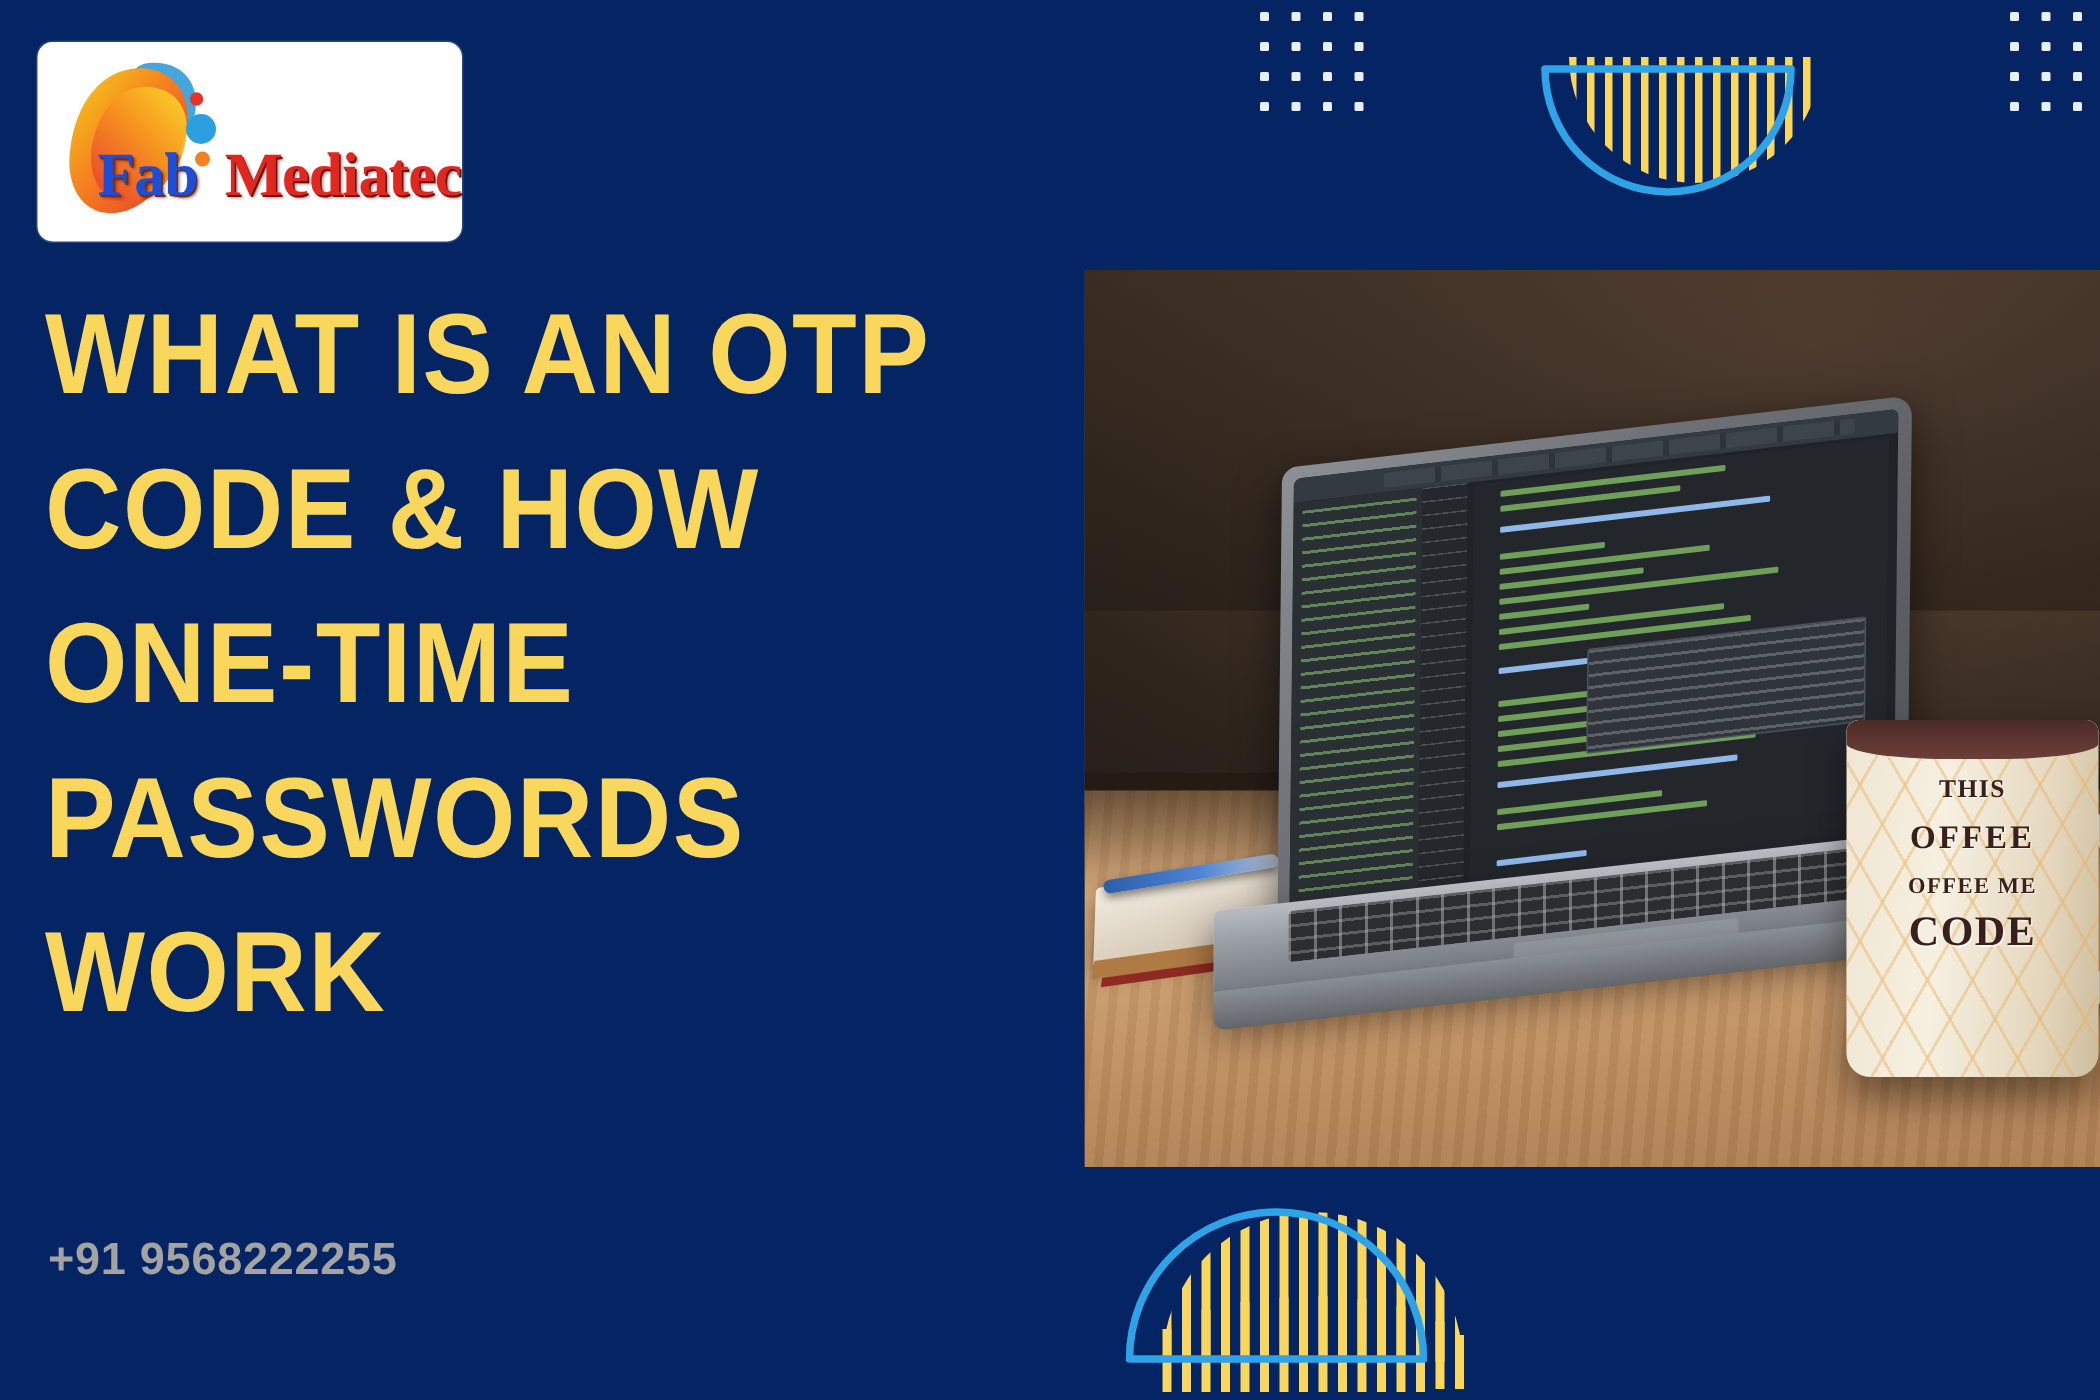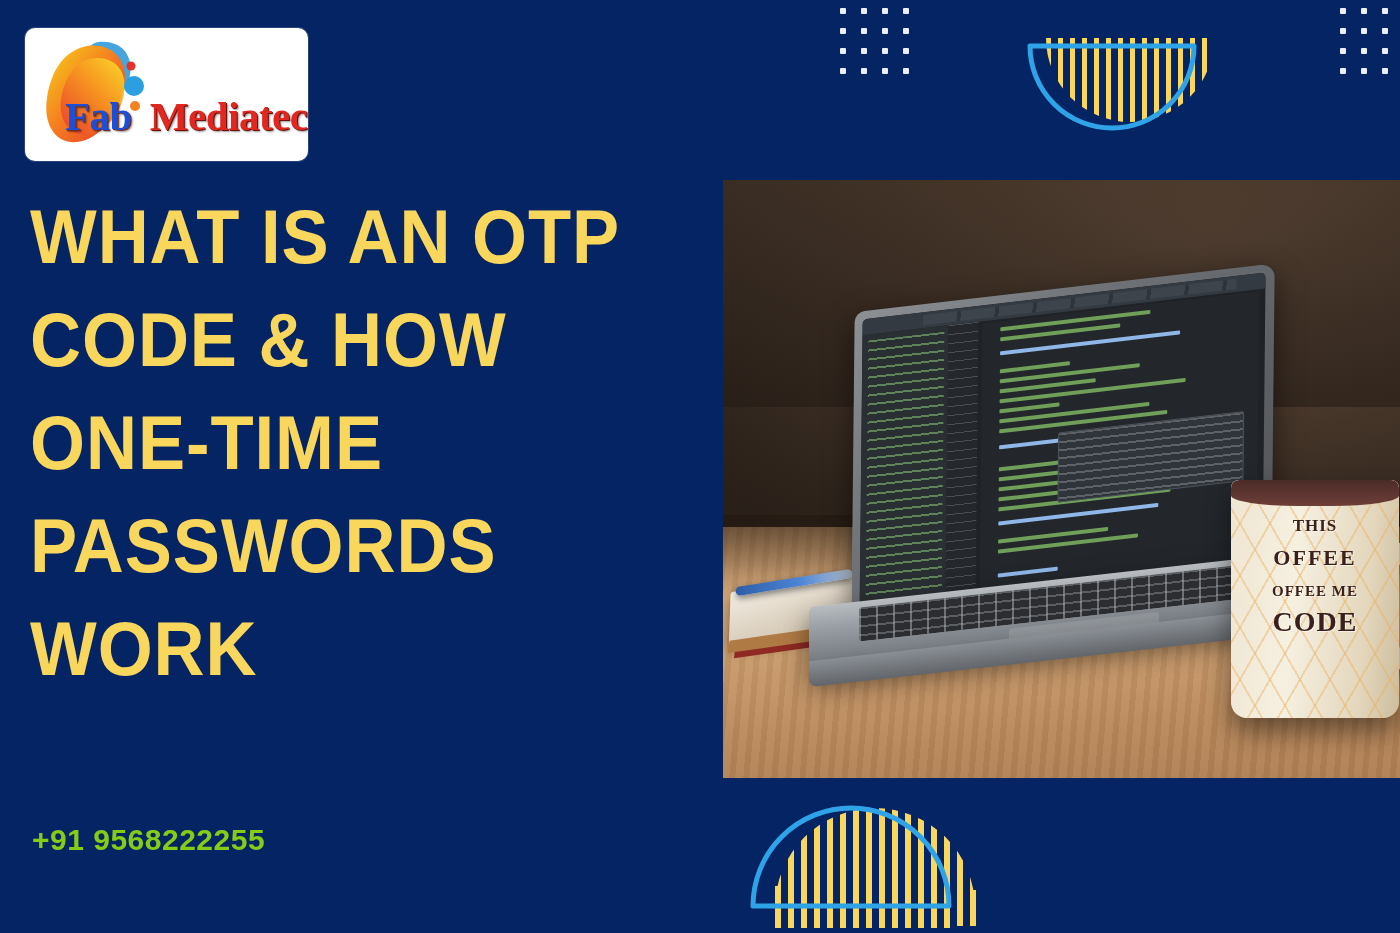--- a/index.html
+++ b/index.html
@@ -40,21 +40,21 @@
     line-height:103px;
     letter-spacing:1px;
     text-transform:uppercase;
     transform:scaleX(.93);
     transform-origin:left top;
   }
   .headline span{display:block;white-space:nowrap;}
 
   
   .contact{
-    position:absolute;left:32px;top:818px;color:#84cc16;
+    position:absolute;left:32px;top:818px;color:#a3a3a3;
     font-family:"Liberation Sans", sans-serif;font-weight:bold;
   }
   .contact .phone{font-size:30px;line-height:44px;letter-spacing:.5px;}
   .contact .site{font-size:29px;line-height:44px;letter-spacing:.3px;}
 
   
   .dots{position:absolute;}
   .dot{position:absolute;width:6px;height:6px;background:#e9eef8;border-radius:1px;}
 
   

